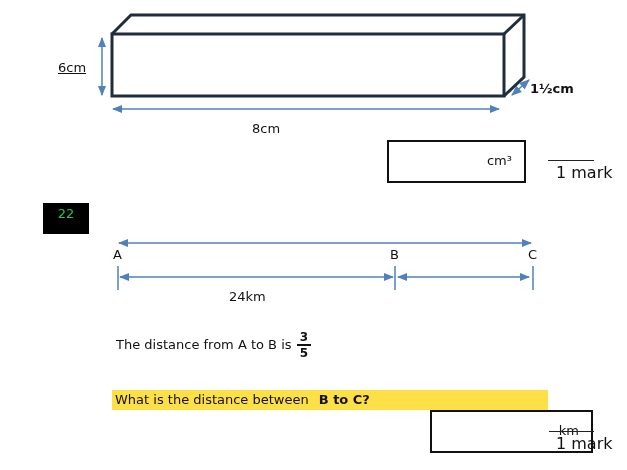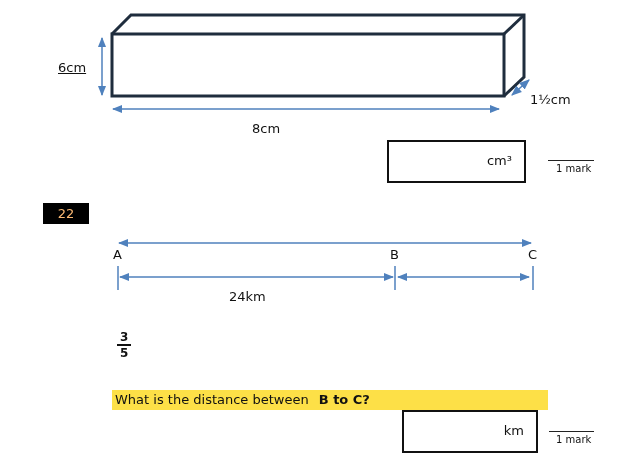--- a/index.html
+++ b/index.html
@@ -1,26 +1,26 @@
 <!DOCTYPE html>
 <html><head>
   <meta charset="utf-8">
   <style>
     html, body { margin: 0; padding: 0; background: #ffffff; }
     body { width: 627px; height: 470px; position: relative; overflow: hidden;
            font-family: "DejaVu Sans", "Liberation Sans", sans-serif; color: #111; }
     .abs { position: absolute; }
     svg.diagram { position: absolute; left: 0; top: 0; }
     .lbl { position: absolute; font-size: 13px; white-space: nowrap; }
-    .qnum { position: absolute; left: 43px; top: 203px; width: 46px; height: 21px;
-            background: #000; color: #fdba74; font-size: 13px; text-align: center; line-height: 21px; }
+    .qnum { position: absolute; left: 43px; top: 203px; width: 46px; height: 31px;
+            background: #000; color: #22c55e; font-size: 13px; text-align: center; line-height: 21px; }
     .answer-box { position: absolute; border: 2px solid #111; box-sizing: border-box; background: #fff; }
     .unit { position: absolute; right: 12px; top: 11px; font-weight: normal; font-size: 13px; }
     .mark-line { position: absolute; height: 0; border-top: 1px solid #222; }
-    .mark-text { position: absolute; font-size: 10px; }
+    .mark-text { position: absolute; font-size: 16px; }
     .frac { display: inline-block; vertical-align: middle; text-align: center; font-weight: bold;
             font-size: 12px; line-height: 12px; margin: 0 1px; }
     .frac .num { display: block; border-bottom: 2px solid #111; padding: 0 3px 1px; }
     .frac .den { display: block; padding-top: 1px; }
     .highlight { position: absolute; left: 112px; top: 390px; width: 436px; height: 20px;
                  background: #fde047; font-size: 13px; line-height: 20px; padding-left: 3px; box-sizing: border-box; }
     .highlight b { margin-left: 10px; }
   </style>
 </head>
 <body>
@@ -45,43 +45,44 @@
   <line x1="119" y1="243" x2="531" y2="243" stroke="#4f81bd" stroke-width="1.5" marker-start="url(#ah)" marker-end="url(#ah)"></line>
   <line x1="118" y1="266" x2="118" y2="290" stroke="#4f81bd" stroke-width="1.5"></line>
   <line x1="395" y1="266" x2="395" y2="290" stroke="#4f81bd" stroke-width="1.5"></line>
   <line x1="533" y1="266" x2="533" y2="290" stroke="#4f81bd" stroke-width="1.5"></line>
   <line x1="120" y1="277" x2="393" y2="277" stroke="#4f81bd" stroke-width="1.5" marker-start="url(#ah)" marker-end="url(#ah)"></line>
   <line x1="398" y1="277" x2="529" y2="277" stroke="#4f81bd" stroke-width="1.5" marker-start="url(#ah)" marker-end="url(#ah)"></line>
 </svg>
 
 <span class="lbl" style="left:58px;top:60px;text-decoration:underline;">6cm</span>
 <span class="lbl" style="left:252px;top:121px;">8cm</span>
-<span class="lbl" style="left:530px;top:92px;">1½cm</span>
+<span class="lbl" style="left:530px;top:81px;font-weight:bold;">1½cm</span>
 
 <div class="answer-box" style="left:387px;top:140px;width:139px;height:43px;">
   <span class="unit">cm³</span>
 </div>
 <div class="mark-line" style="left:548px;top:160px;width:46px;"></div>
 <span class="mark-text" style="left:556px;top:163px;">1 mark</span>
 
 <div class="qnum">22</div>
 
 <span class="lbl" style="left:113px;top:247px;">A</span>
 <span class="lbl" style="left:390px;top:247px;">B</span>
 <span class="lbl" style="left:528px;top:247px;">C</span>
 <span class="lbl" style="left:229px;top:289px;">24km</span>
 
 <div class="abs" style="left:116px;top:331px;font-size:13px;white-space:nowrap;">
+  <span>The distance from A to B is</span>
   <span class="frac">
     <span class="num">3</span>
     <span class="den">5</span>
   </span>
 </div>
 
 <div class="highlight">
   <span>What is the distance between</span><b>B to C?</b>
 </div>
 
-<div class="answer-box" style="left:402px;top:410px;width:136px;height:43px;">
+<div class="answer-box" style="left:430px;top:410px;width:163px;height:43px;">
   <span class="unit">km</span>
 </div>
 <div class="mark-line" style="left:549px;top:431px;width:45px;"></div>
 <span class="mark-text" style="left:556px;top:434px;">1 mark</span>
 
 </body></html>

